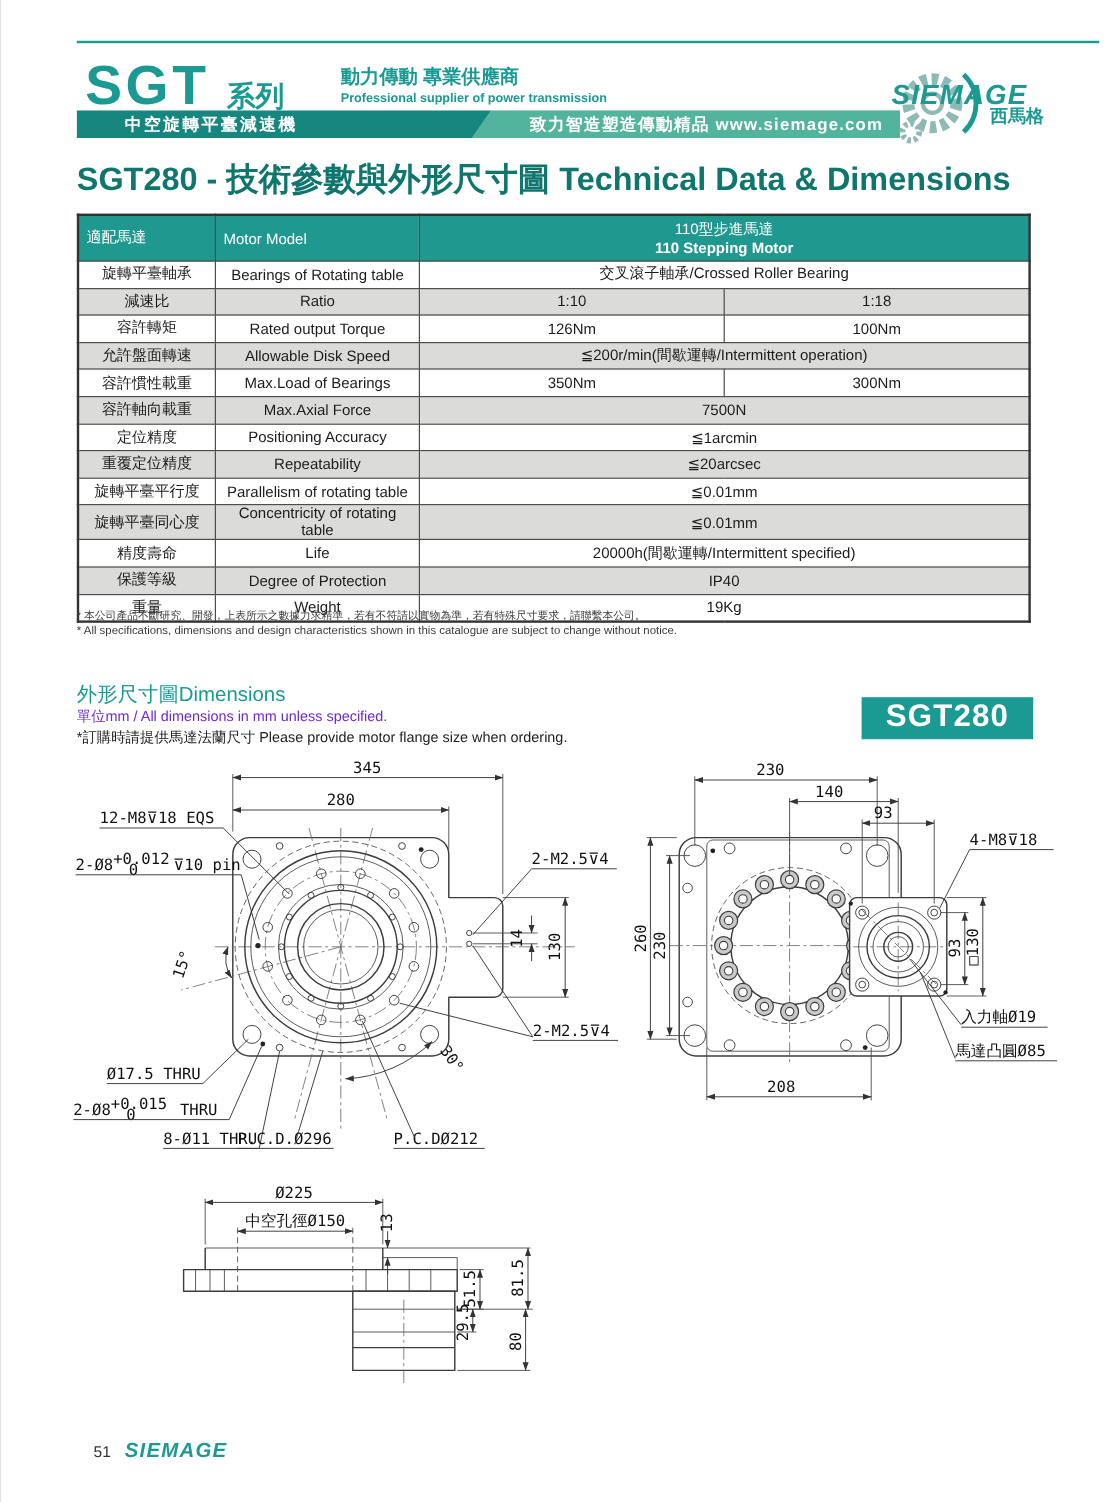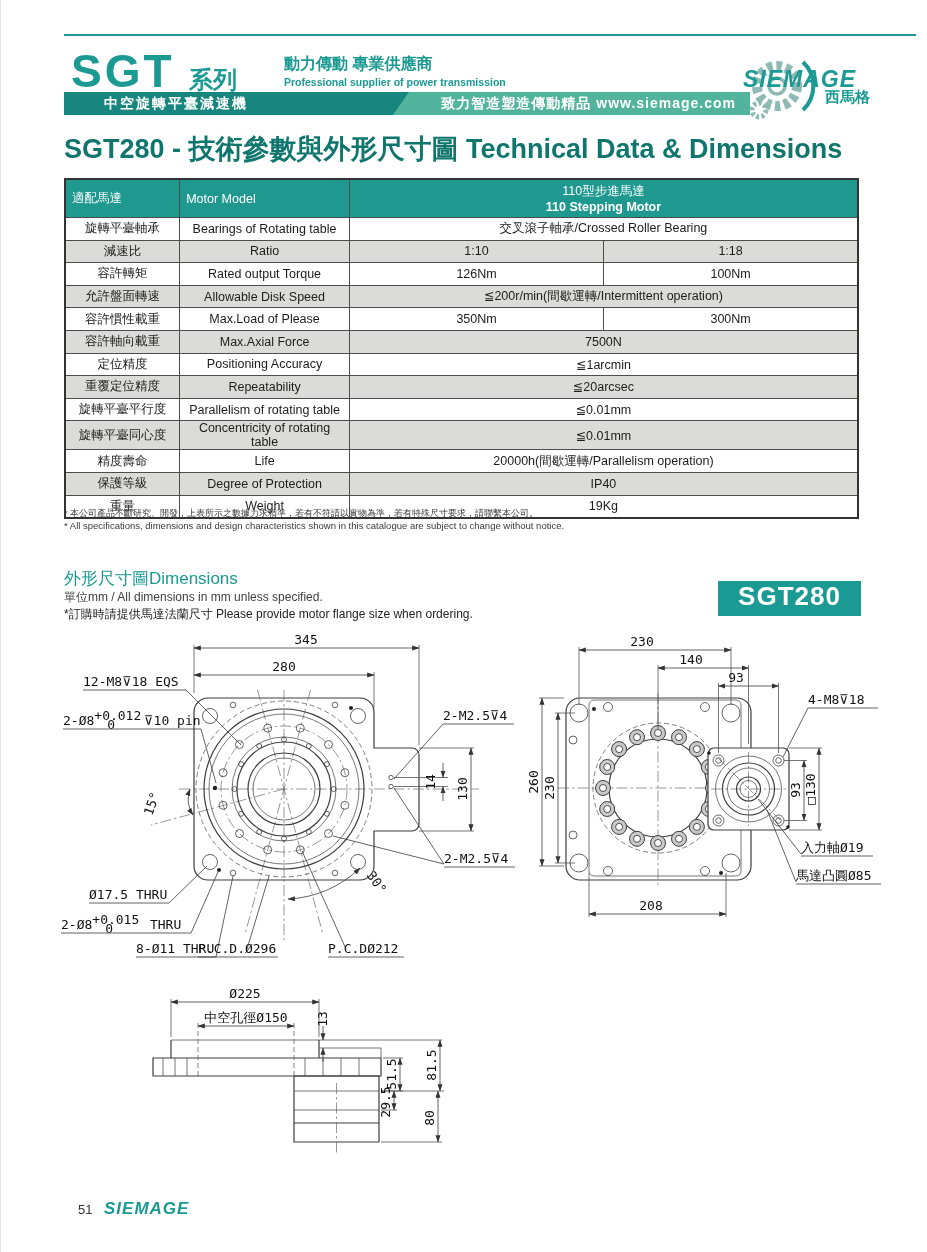--- a/index.html
+++ b/index.html
@@ -32,21 +32,21 @@
   .spec-table thead th{background:#1f998f;color:#ffffff;font-weight:normal;height:37px;text-align:left;font-size:12.5px;}
   .spec-table thead th.val-h{text-align:center;}
   .spec-table tbody td{height:21.6px;text-align:center;}
   .spec-table tbody tr:nth-child(even){background:#dbdbd9;}
   .spec-table td.val{}
   
   .note1{left:63px;top:507px;font-size:9px;color:#3a3a3a;}
   .note2{left:63px;top:520px;font-size:9.5px;color:#3a3a3a;}
   
   .dim-heading{left:63px;top:567px;font-size:17px;color:#1a9a92;}
-  .dim-unit{left:63px;top:589px;font-size:12px;color:#404040;}
+  .dim-unit{left:63px;top:589px;font-size:12px;color:#6d28d9;}
   .dim-order{left:63px;top:606px;font-size:12px;color:#222;}
   .model-badge{left:717px;top:581px;width:143px;height:35px;background:#1a9a92;color:#fff;
     font-size:26px;font-weight:bold;text-align:center;line-height:31px;letter-spacing:1px;}
   
   .page-num{left:77px;top:1202px;font-size:13px;color:#333;}
   .footer-brand{left:103px;top:1199px;font-size:17px;font-weight:bold;font-style:italic;color:#1a9a92;letter-spacing:1px;}
   
   .drawing{left:60px;top:633px;}
   .ol{fill:none;stroke:#3d3d3d;stroke-width:1.2;stroke-linejoin:round;}
   .tn{fill:none;stroke:#4a4a4a;stroke-width:0.75;}
@@ -127,21 +127,21 @@
           <td class="val">126Nm</td>
           <td class="val">100Nm</td>
         </tr>
       <tr>
           <td>允許盤面轉速</td>
           <td>Allowable Disk Speed</td>
           <td colspan="2" class="val">≦200r/min(間歇運轉/Intermittent operation)</td>
         </tr>
       <tr>
           <td>容許慣性載重</td>
-          <td>Max.Load of Please</td>
+          <td>Max.Load of Bearings</td>
           <td class="val">350Nm</td>
           <td class="val">300Nm</td>
         </tr>
       <tr>
           <td>容許軸向載重</td>
           <td>Max.Axial Force</td>
           <td colspan="2" class="val">7500N</td>
         </tr>
       <tr>
           <td>定位精度</td>
@@ -159,21 +159,21 @@
           <td colspan="2" class="val">≦0.01mm</td>
         </tr>
       <tr>
           <td>旋轉平臺同心度</td>
           <td>Concentricity of rotating table</td>
           <td colspan="2" class="val">≦0.01mm</td>
         </tr>
       <tr>
           <td>精度壽命</td>
           <td>Life</td>
-          <td colspan="2" class="val">20000h(間歇運轉/Parallelism operation)</td>
+          <td colspan="2" class="val">20000h(間歇運轉/Intermittent specified)</td>
         </tr>
       <tr>
           <td>保護等級</td>
           <td>Degree of Protection</td>
           <td colspan="2" class="val">IP40</td>
         </tr>
       <tr>
           <td>重量</td>
           <td>Weight</td>
           <td colspan="2" class="val">19Kg</td>

